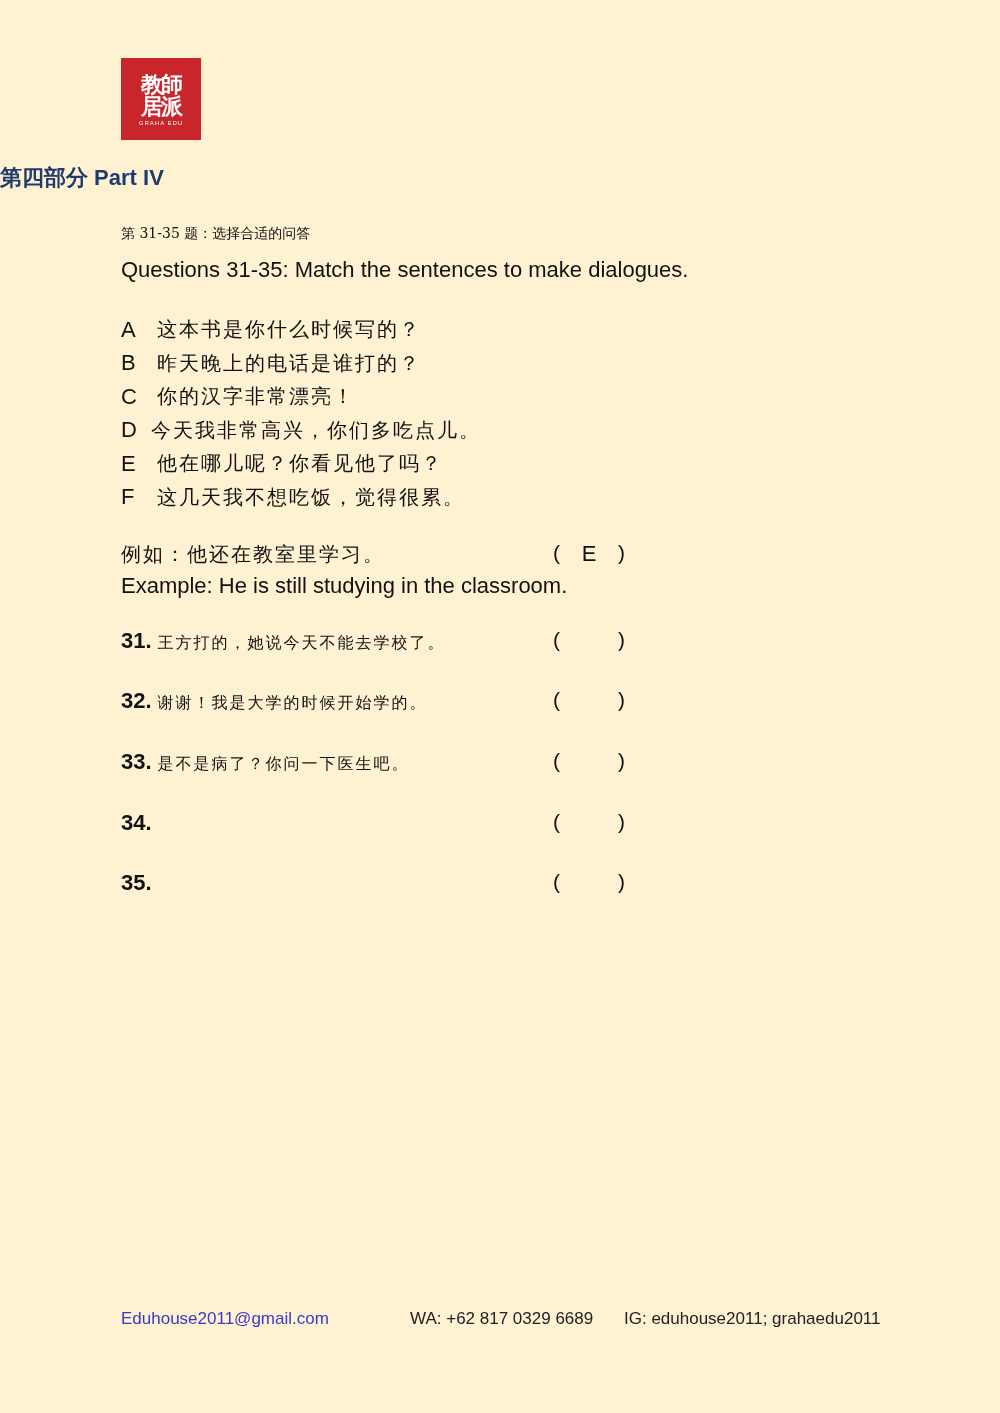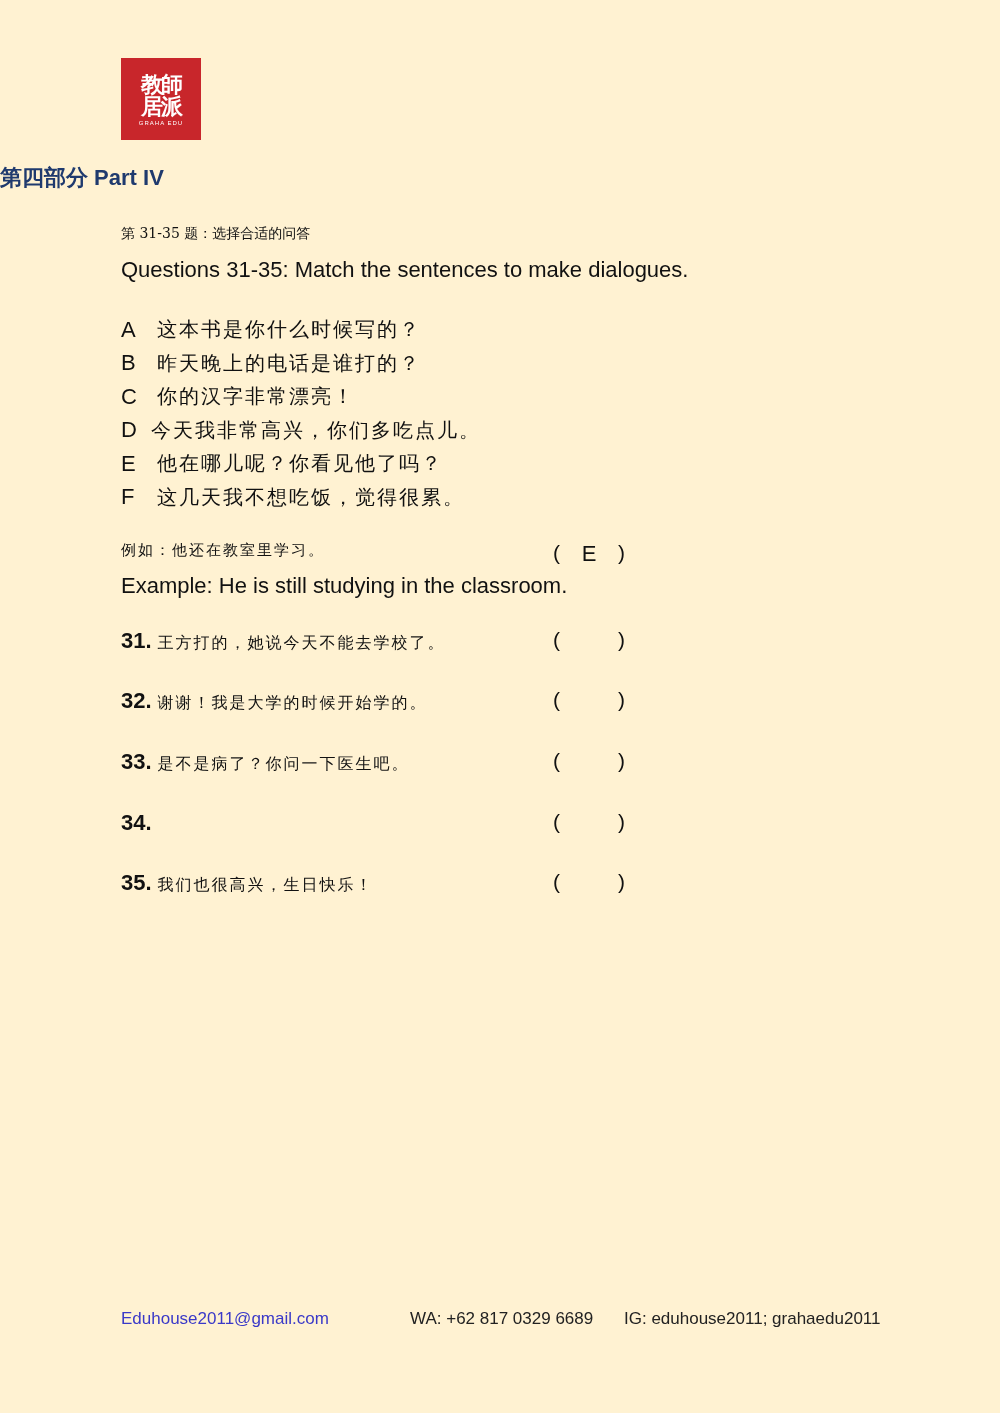--- a/index.html
+++ b/index.html
@@ -90,21 +90,21 @@
     .opt-text {
       font-family: "DejaVu Serif", serif;
       font-size: 20px;
       letter-spacing: 2px;
     }
     .example-zh {
       position: absolute;
       left: 121px;
       top: 541px;
       font-family: "DejaVu Serif", serif;
-      font-size: 15px;
+      font-size: 20px;
       letter-spacing: 2px;
     }
     .paren {
       position: absolute;
       left: 553px;
       font-size: 21px;
       width: 72px;
       display: flex;
       justify-content: space-between;
       font-family: "Liberation Sans", sans-serif;
@@ -227,21 +227,20 @@
   <span class="q-num">34.</span>
 </div>
 <div class="paren" style="top:810px">
   <span>(</span>
   <span class="ans"></span>
   <span>)</span>
 </div>
 
 <div class="question" style="top:870px">
   <span class="q-num">35.</span>
-  <span class="q-text">我们也很高兴，生日快乐！</span>
 </div>
 <div class="paren" style="top:870px">
   <span>(</span>
   <span class="ans"></span>
   <span>)</span>
 </div>
 
 <div class="footer" style="left:121px">
   <a>Eduhouse2011@gmail.com</a>
 </div>

